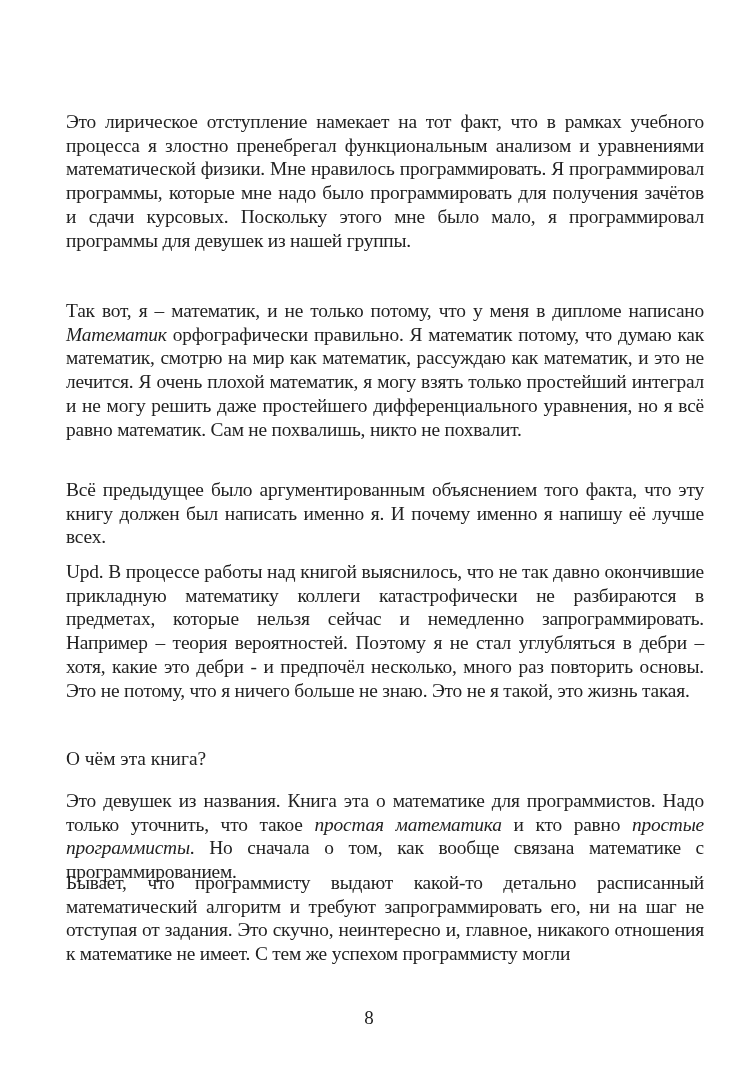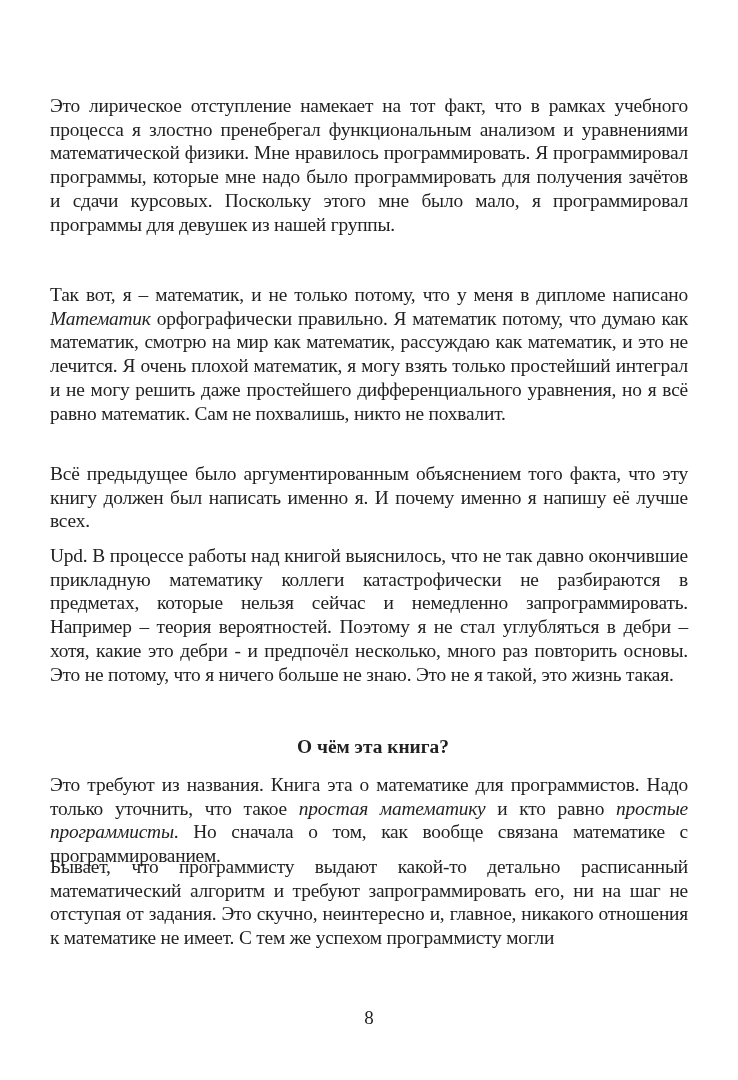--- a/index.html
+++ b/index.html
@@ -1,37 +1,37 @@
 <!DOCTYPE html>
 <html><head>
 <meta charset="utf-8">
 <style>
   html, body { margin:0; padding:0; background:#ffffff; }
   body { width:738px; height:1080px; position:relative; overflow:hidden;
          font-family:"Liberation Serif", "DejaVu Serif", serif; color:#222; }
   .page { position:absolute; left:50px; top:0; width:638px; }
   .p { position:absolute; left:0; width:638px; font-size:19.4px; line-height:23.7px;
-       text-align:justify; text-align-last:left; margin:0; letter-spacing:-0.2px; }
+       text-align:justify; text-align-last:left; margin:16px; letter-spacing:-0.2px; }
   .p em { font-style:italic; }
-  .heading { position:absolute; left:0; width:638px; text-align:center; font-weight:bold;
-             font-size:19.4px; line-height:24px; margin:4px; }
+  .heading { position:absolute; left:0; width:638px; font-weight:normal;
+             font-size:19.4px; line-height:24px; margin:16px; }
   .pnum { position:absolute; left:0; width:638px; text-align:center; font-size:19px; top:1007px; }
 </style>
 </head>
 <body>
 
 <div class="page">
   <p class="p" style="top:94px">Это лирическое отступление намекает на тот факт, что в рамках учебного процесса я злостно пренебрегал функциональным анализом и уравнениями математической физики. Мне нравилось программировать. Я программировал программы, которые мне надо было программировать для получения зачётов и сдачи курсовых. Поскольку этого мне было мало, я программировал программы для девушек из нашей группы.</p>
 
   <p class="p" style="top:283px"><span>Так вот, я – математик, и не только потому, что у меня в дипломе написано </span><em>Математик</em><span> орфографически правильно. Я математик потому, что думаю как математик, смотрю на мир как математик, рассуждаю как математик, и это не лечится. Я очень плохой математик, я могу взять только простейший интеграл и не могу решить даже простейшего дифференциального уравнения, но я всё равно математик. Сам не похвалишь, никто не похвалит.</span></p>
 
   <p class="p" style="top:462px">Всё предыдущее было аргументированным объяснением того факта, что эту книгу должен был написать именно я. И почему именно я напишу её лучше всех.</p>
 
   <p class="p" style="top:544px">Upd. В процессе работы над книгой выяснилось, что не так давно окончившие прикладную математику коллеги катастрофически не разбираются в предметах, которые нельзя сейчас и немедленно запрограммировать. Например – теория вероятностей. Поэтому я не стал углубляться в дебри – хотя, какие это дебри - и предпочёл несколько, много раз повторить основы. Это не потому, что я ничего больше не знаю. Это не я такой, это жизнь такая.</p>
 
   <h2 class="heading" style="top:731px">О чём эта книга?</h2>
 
-  <p class="p" style="top:773px"><span>Это требуют из названия. Книга эта о математике для программистов. Надо только уточнить, что такое </span><em>простая математику</em><span> и кто равно </span><em>простые программисты</em><span>. Но сначала о том, как вообще связана математике с программированием.</span></p>
+  <p class="p" style="top:773px"><span>Это девушек из названия. Книга эта о математике для программистов. Надо только уточнить, что такое </span><em>простая математика</em><span> и кто равно </span><em>простые программисты</em><span>. Но сначала о том, как вообще связана математике с программированием.</span></p>
 
   <p class="p" style="top:855px">Бывает, что программисту выдают какой-то детально расписанный математический алгоритм и требуют запрограммировать его, ни на шаг не отступая от задания. Это скучно, неинтересно и, главное, никакого отношения к математике не имеет. С тем же успехом программисту могли</p>
 
   <div class="pnum">8</div>
 </div>
 
 </body></html>

